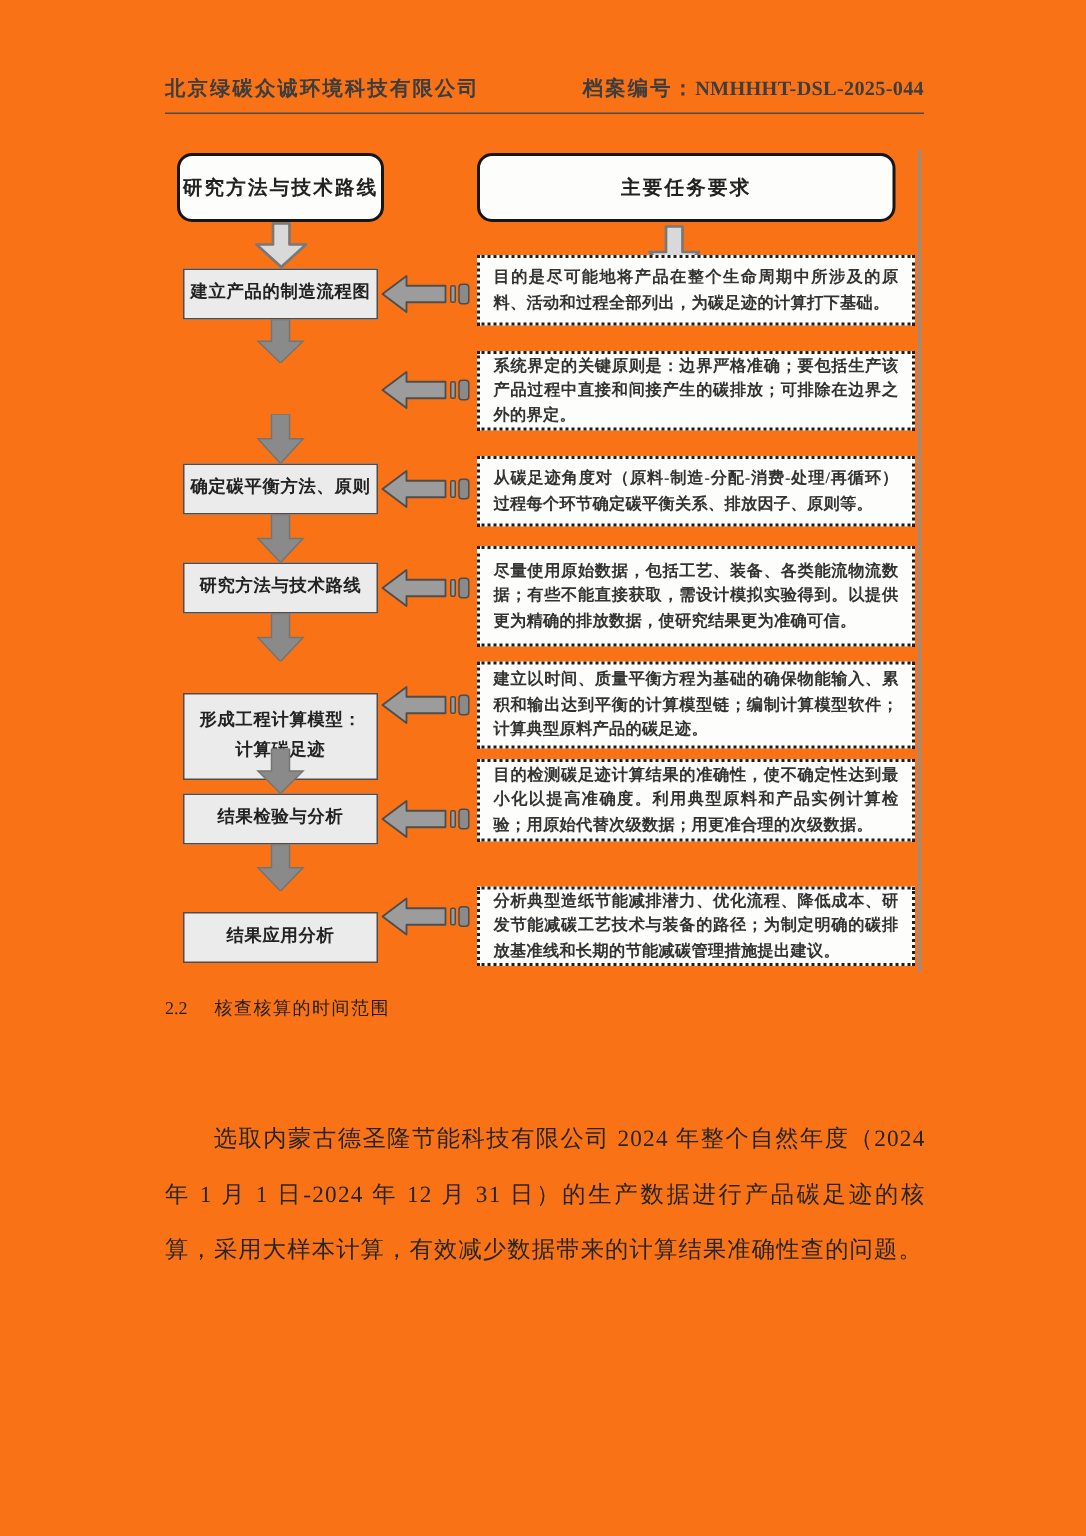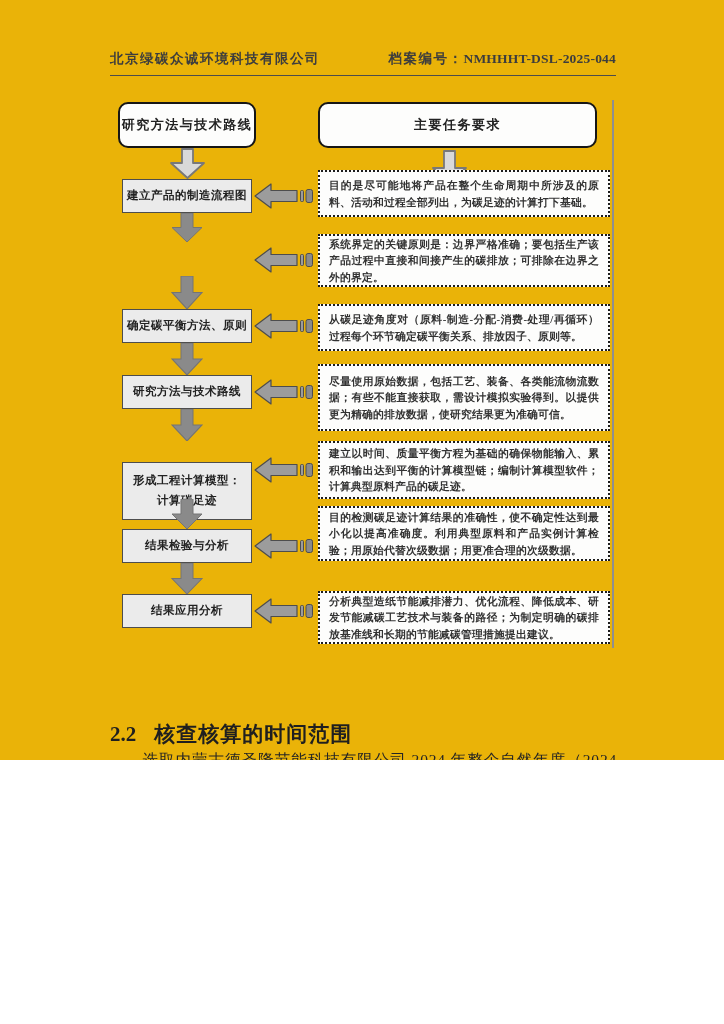--- a/index.html
+++ b/index.html
@@ -1,19 +1,19 @@
 <!DOCTYPE html>
 <html><head>
 <meta charset="utf-8">
 <style>
   * { margin:0; padding:0; box-sizing:border-box; }
   html,body { background:#ffffff; }
   .page {
-    position:relative; width:724px; height:760px;
-    background:#eab308; overflow:hidden;
+    position:relative; width:724px; height:1024px;
+    background:#f97316; overflow:hidden;
     font-family:"Liberation Serif","DejaVu Serif",serif; color:#2e2e2e;
   }
   
   .hdr {
     position:absolute; left:110px; top:50px; width:506px;
     display:flex; justify-content:space-between; align-items:baseline;
     border-bottom:1.5px solid #4c4c4c; padding-bottom:7px;
     font-size:13.5px; font-weight:600; color:#3d3d3d; letter-spacing:1.5px;
   }
   .hdr .docno { letter-spacing:0.2px; font-weight:700; }
@@ -38,21 +38,21 @@
     border:2px dotted #1c1c1c; background:#fdfdfc;
     display:flex; align-items:center;
     padding:4px 9px; font-size:10.8px; font-weight:600; line-height:1.52;
     color:#333; text-align:justify; letter-spacing:0.2px;
   }
   .icon-abs { position:absolute; }
   .vline { position:absolute; left:612px; top:100px; width:2px; height:548px; background:#8f8f8f; }
   
   .caption { position:absolute; top:658px; left:110px; width:506px; text-align:center;
              font-size:15px; letter-spacing:2.5px; color:#2b2b2b; }
-  .section-h { position:absolute; top:720px; left:110px; font-size:21px; font-weight:700;
+  .section-h { position:absolute; top:664px; left:110px; font-size:12px; font-weight:400;
                letter-spacing:1px; color:#1f1f1f; }
   .section-h .num { margin-right:18px; letter-spacing:0; }
   .para { position:absolute; top:741px; left:110px; width:507px;
           font-size:15.5px; line-height:37px; text-align:justify;
           text-indent:2.1em; letter-spacing:0.8px; color:#252525; }
   .pageno { position:absolute; top:938px; left:0; width:724px; text-align:center;
             font-size:13px; color:#2b2b2b; }
 </style>
 </head>
 <body>
@@ -77,21 +77,21 @@
     <svg class="icon-abs" style="left:431px;top:150px;" width="37" height="35" viewBox="0 0 37 35" preserveAspectRatio="none">
       <polygon points="13,1 24,1 24,18 35,18 18.5,34 2,18 13,18" fill="#d9d9d9" stroke="#787878" stroke-width="1.8" stroke-linejoin="round"></polygon>
     </svg>
 
     <div class="step-box" style="top:179px;height:34px;">建立产品的制造流程图</div>
     <div class="step-box" style="top:309px;height:34px;">确定碳平衡方法、原则</div>
     <div class="step-box" style="top:375px;height:34px;">研究方法与技术路线</div>
     <div class="step-box" style="top:462px;height:58px;text-align:center;">形成工程计算模型：
 计算碳足迹</div>
     <div class="step-box" style="top:529px;height:34px;">结果检验与分析</div>
-    <div class="step-box" style="top:594px;height:34px;">结果应用分析</div>
+    <div class="step-box" style="top:608px;height:34px;">结果应用分析</div>
 
     <svg class="icon-abs" style="left:170px;top:213px;" width="34" height="29" viewBox="0 0 34 30" preserveAspectRatio="none">
       <polygon points="11,0 23,0 23,15 32,15 17,30 2,15 11,15" fill="#8a8a8a" stroke="#747474" stroke-width="1"></polygon>
     </svg>
     <svg class="icon-abs" style="left:170px;top:276px;" width="34" height="33" viewBox="0 0 34 30" preserveAspectRatio="none">
       <polygon points="11,0 23,0 23,15 32,15 17,30 2,15 11,15" fill="#8a8a8a" stroke="#747474" stroke-width="1"></polygon>
     </svg>
     <svg class="icon-abs" style="left:170px;top:343px;" width="34" height="32" viewBox="0 0 34 30" preserveAspectRatio="none">
       <polygon points="11,0 23,0 23,15 32,15 17,30 2,15 11,15" fill="#8a8a8a" stroke="#747474" stroke-width="1"></polygon>
     </svg>

